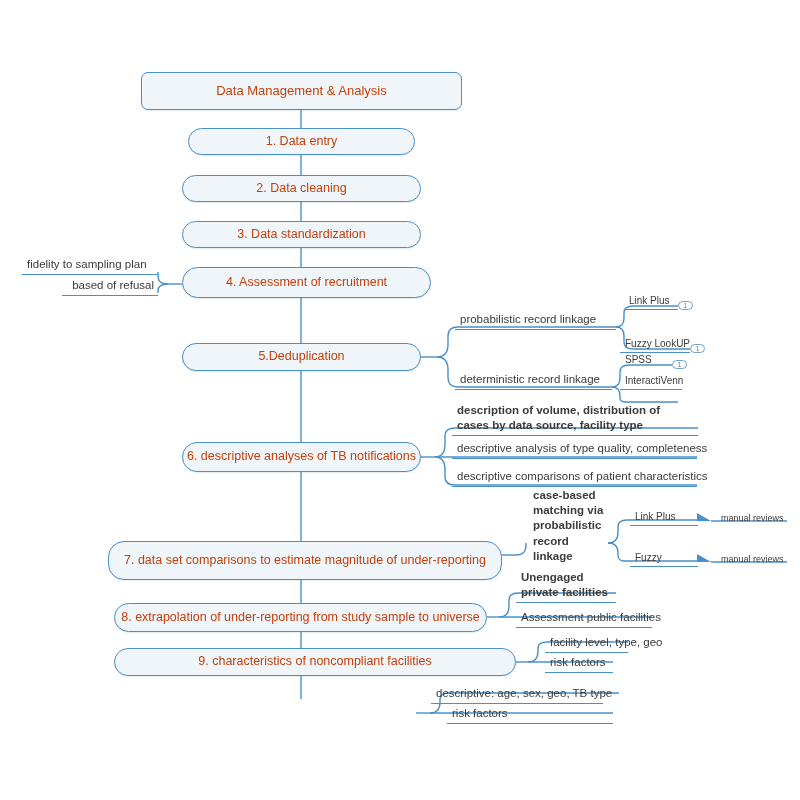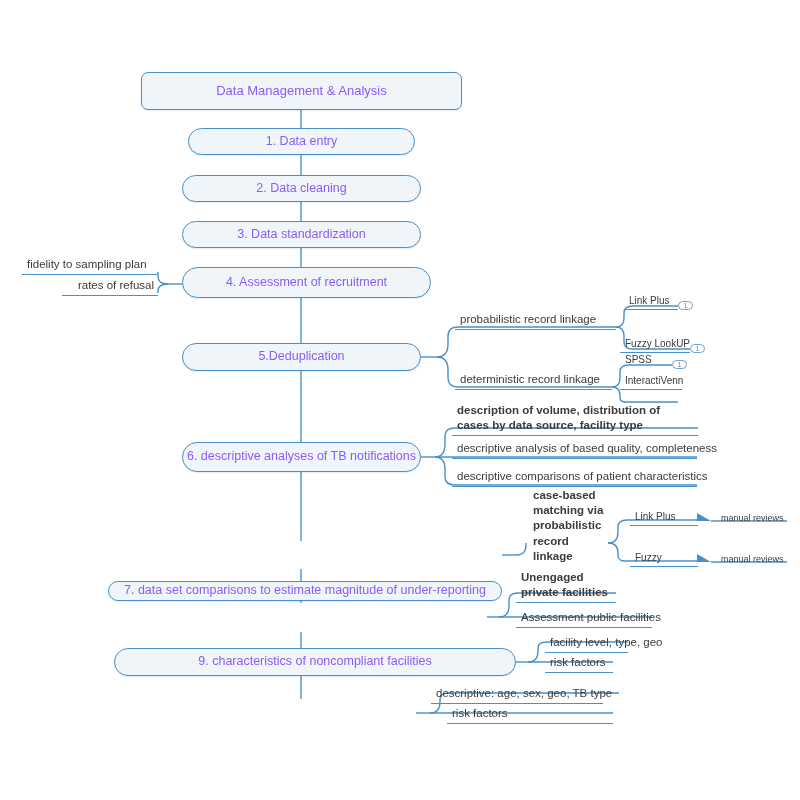--- a/index.html
+++ b/index.html
@@ -35,21 +35,21 @@
     position: absolute;
     box-sizing: border-box;
     background: #f0f5fa;
     border: 1.3px solid #4a90c8;
     border-radius: 16px;
     display: flex;
     align-items: center;
     justify-content: center;
     text-align: center;
     font-size: 12.5px;
-    color: #8b5cf6;
+    color: #c2410c;
     line-height: 1.25;
     white-space: nowrap;
     box-shadow: 0 1px 1px rgba(120,150,180,0.18);
   }
   .node.root {
     border-radius: 7px;
     font-size: 13px;
   }
 
   
@@ -176,35 +176,38 @@
   </div>
 
   <div class="node" style="left:182px; top:343px; width:239px; height:28px;">
     <span>5.Deduplication</span>
   </div>
 
   <div class="node" style="left:182px; top:442px; width:239px; height:30px;">
     <span>6. descriptive analyses of TB notifications</span>
   </div>
 
-  <div class="node" style="left:108px; top:541px; width:394px; height:20px;margin-top:40px;">
+  <div class="node" style="left:108px; top:541px; width:394px; height:39px;">
     <span>7. data set comparisons to estimate magnitude of under-reporting</span>
   </div>
 
+  <div class="node" style="left:114px; top:603px; width:373px; height:29px;">
+    <span>8. extrapolation of under-reporting from  study sample to universe</span>
+  </div>
 
   <div class="node" style="left:114px; top:648px; width:402px; height:28px;">
     <span>9. characteristics of noncompliant facilities</span>
   </div>
 
 
   <div class="leaf ul" style="left:22px; top:257px; width:136px; text-align:left;">
     <span>fidelity to sampling plan</span>
   </div>
   <div class="leaf ul" style="left:62px; top:278px; width:96px; text-align:right;">
-    <span>rates of refusal</span>
+    <span>based of refusal</span>
   </div>
 
   <div class="leaf ul" style="left:455px; top:312px; width:161px;">
     <span>probabilistic record linkage</span>
   </div>
   <div class="leaf ul" style="left:455px; top:372px; width:157px;">
     <span>deterministic record linkage</span>
   </div>
 
   <div class="leaf ul small" style="left:624px; top:294px; width:54px;">
@@ -229,21 +232,21 @@
   </div>
 
   <div class="leaf ul small" style="left:620px; top:374px; width:62px;">
     <span>InteractiVenn</span>
   </div>
 
   <div class="leaf ul wrap" style="left:452px; top:403px; width:246px;">
     <span>description of volume, distribution of cases by data source, facility type</span>
   </div>
   <div class="leaf ul" style="left:452px; top:441px; width:245px;">
-    <span>descriptive analysis of based quality, completeness</span>
+    <span>descriptive analysis of type quality, completeness</span>
   </div>
   <div class="leaf ul" style="left:452px; top:469px; width:245px;">
     <span>descriptive comparisons of patient characteristics</span>
   </div>
 
   <div class="leaf wrap" style="left:528px; top:488px; width:82px;">
     <span>case-based matching via probabilistic record linkage</span>
   </div>
 
   <div class="leaf ul small" style="left:630px; top:510px; width:68px;">

